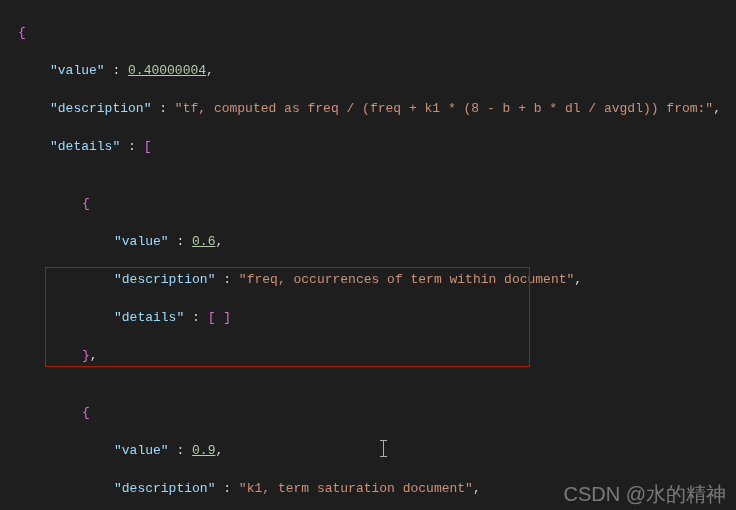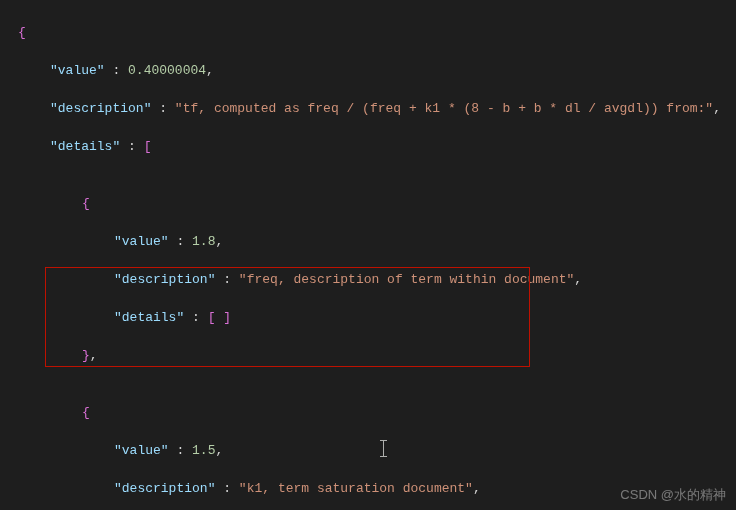--- a/index.html
+++ b/index.html
@@ -17,61 +17,61 @@
   .code { padding:4px 0 0 0; white-space:pre; position:relative; }
   .line { padding-left:18px; }
   .i1 { padding-left:18px; }
   .i2 { padding-left:50px; }
   .i3 { padding-left:82px; }
   .i4 { padding-left:114px; }
   .punc { color:#d4d4d4; }
   .brace { color:#da70d6; }
   .key  { color:#9cdcfe; }
   .str  { color:#ce9178; }
-  .num  { color:#b5cea8; }
+  .num  { color:#b5cea8;text-decoration:underline; }
   .highlight-box {
     position:absolute;
     border:1px solid #be1100;
     pointer-events:none;
   }
   .cursor {
     position:absolute;
     width:1px; height:15px;
     background:#aeafad;
   }
   .cursor::before, .cursor::after {
     content:""; position:absolute; background:#aeafad; height:1px; width:7px; left:-3px;
   }
   .cursor::before { top:-1px; }
   .cursor::after { bottom:-1px; }
   .watermark {
     position:absolute; right:10px; bottom:6px;
     color:rgba(230,230,230,0.45);
     font-family:"Microsoft YaHei","PingFang SC",sans-serif;
-    font-size:13px;
+    font-size:20px;
     pointer-events:none;
   }
 </style>
 </head>
 <body>
 
 <div class="code">
 <div class="line i1"><span class="brace">{</span></div>
 <div class="line i2"><span class="key">"<span>value</span>"</span><span class="punc"> : </span><span class="num">0.40000004</span><span class="punc">,</span></div>
 <div class="line i2"><span class="key">"<span>description</span>"</span><span class="punc"> : </span><span class="str">"<span>tf, computed as freq / (freq + k1 * (8 - b + b * dl / avgdl)) from:</span>"</span><span class="punc">,</span></div>
 <div class="line i2"><span class="key">"<span>details</span>"</span><span class="punc"> : </span><span class="brace">[</span></div>
 
 <div class="line i3"><span class="brace">{</span></div>
-<div class="line i4"><span class="key">"<span>value</span>"</span><span class="punc"> : </span><span class="num">1.8</span><span class="punc">,</span></div>
-<div class="line i4"><span class="key">"<span>description</span>"</span><span class="punc"> : </span><span class="str">"<span>freq, description of term within document</span>"</span><span class="punc">,</span></div>
+<div class="line i4"><span class="key">"<span>value</span>"</span><span class="punc"> : </span><span class="num">0.6</span><span class="punc">,</span></div>
+<div class="line i4"><span class="key">"<span>description</span>"</span><span class="punc"> : </span><span class="str">"<span>freq, occurrences of term within document</span>"</span><span class="punc">,</span></div>
 <div class="line i4"><span class="key">"<span>details</span>"</span><span class="punc"> : </span><span class="brace">[ ]</span></div>
 <div class="line i3"><span class="brace">}</span><span class="punc">,</span></div>
 
 <div class="line i3"><span class="brace">{</span></div>
-<div class="line i4"><span class="key">"<span>value</span>"</span><span class="punc"> : </span><span class="num">1.5</span><span class="punc">,</span></div>
+<div class="line i4"><span class="key">"<span>value</span>"</span><span class="punc"> : </span><span class="num">0.9</span><span class="punc">,</span></div>
 <div class="line i4"><span class="key">"<span>description</span>"</span><span class="punc"> : </span><span class="str">"<span>k1, term saturation document</span>"</span><span class="punc">,</span></div>
 
 
 
 
 
 
 
 
 

